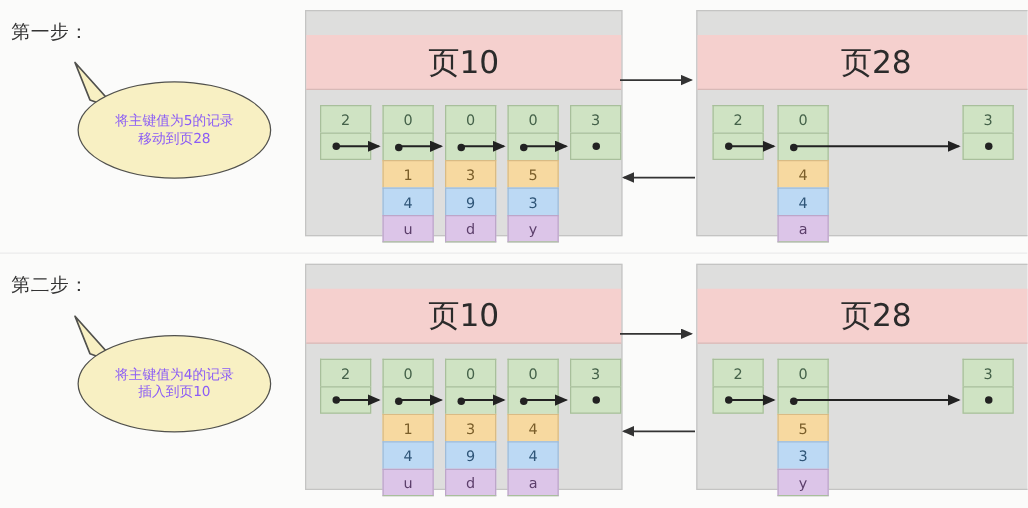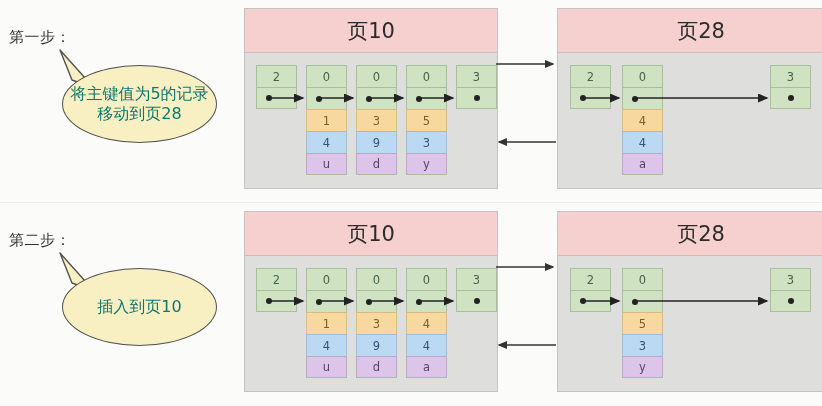--- a/index.html
+++ b/index.html
@@ -15,56 +15,56 @@
     position:absolute;left:0;width:822px;height:1px;top:202px;
     background:#ececeb;
   }
 
   
   .step-label{
     position:absolute;left:9px;top:16px;
     font-size:15px;color:#333;letter-spacing:.5px;
     font-family:"DejaVu Sans",sans-serif;
     white-space:nowrap;
-    margin-top:12px;
   }
 
   
   .bubble-wrap{position:absolute;left:52px;top:48px;width:165px;height:95px;}
   .bubble{
     position:absolute;left:10px;top:17px;
     width:155px;height:78px;
     background:#f8f0c3;border:1.4px solid #51514d;
     border-radius:50%/50%;
     box-sizing:border-box;
     display:flex;flex-direction:column;
     align-items:center;justify-content:center;
     text-align:center;line-height:1.28;
-    font-size:16px;color:#0f766e;
+    font-size:11px;color:#8b5cf6;
     font-family:"DejaVu Sans",sans-serif;
   }
   .bubble-tail{position:absolute;left:0;top:0;width:70px;height:50px;}
 
   
   .page{
     position:absolute;top:8px;
     background:#dededd;
     border:1px solid #c4c4c3;
     box-sizing:border-box;
   }
   .page-10{left:244px;width:254px;height:181px;}
   .page-28{left:557px;width:288px;height:181px;}
   .page-header{
     height:44px;
     background:#f5d0ce;
     border-bottom:1px solid #d8b9b7;
     display:flex;align-items:center;justify-content:center;
-    font-size:21px;color:#2b2b2b;
+    font-size:25px;color:#2b2b2b;
     font-family:"DejaVu Sans",sans-serif;
     box-sizing:border-box;
+    margin-top:19px;
   }
   .page-body{position:relative;height:136px;}
 
   
   .node{position:absolute;width:41px;}
   .cell{
     height:22px;box-sizing:border-box;
     display:flex;align-items:center;justify-content:center;
     font-size:11.5px;color:#4a4a4a;
     font-family:"DejaVu Sans",sans-serif;
@@ -210,20 +210,21 @@
 </div>
 
 <div class="step step2">
   <div class="step-label">第二步：</div>
 
   <div class="bubble-wrap">
     <svg class="bubble-tail" viewBox="0 0 70 50">
       <path d="M8,2 L42,40 L20,32 Z" fill="#f8f0c3" stroke="#51514d" stroke-width="1.4" stroke-linejoin="round"></path>
     </svg>
     <div class="bubble">
+      <span>将主键值为4的记录</span>
       <span>插入到页10</span>
     </div>
   </div>
 
   <div class="page page-10">
     <div class="page-header">页10</div>
     <div class="page-body" id="s2p0">
         <div class="node" style="left: 11px; top: 12px;">
           <div class="cell c-green">2</div>
           <div class="cell c-green c-ptr">

